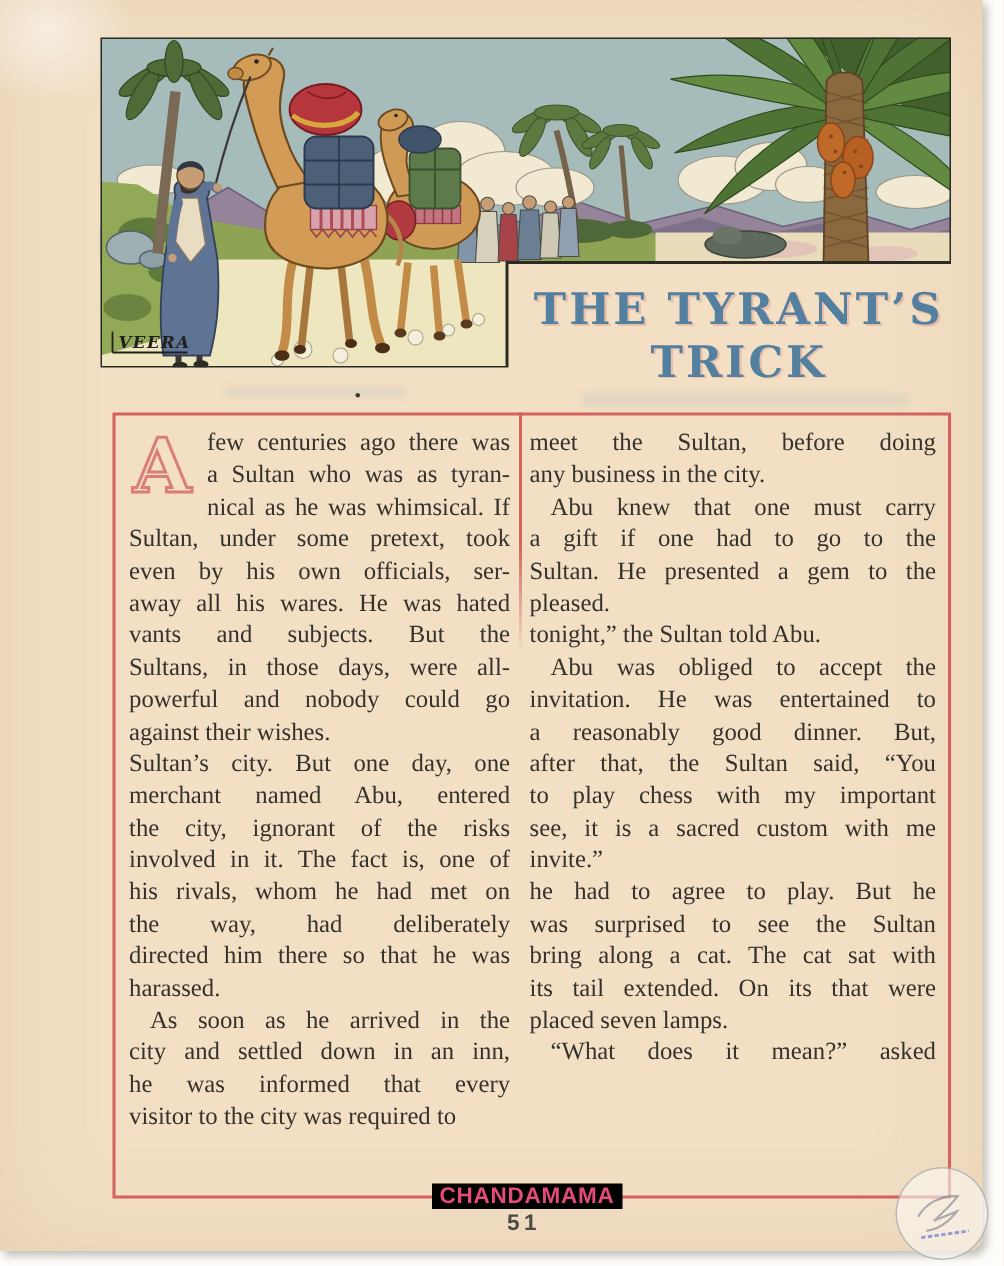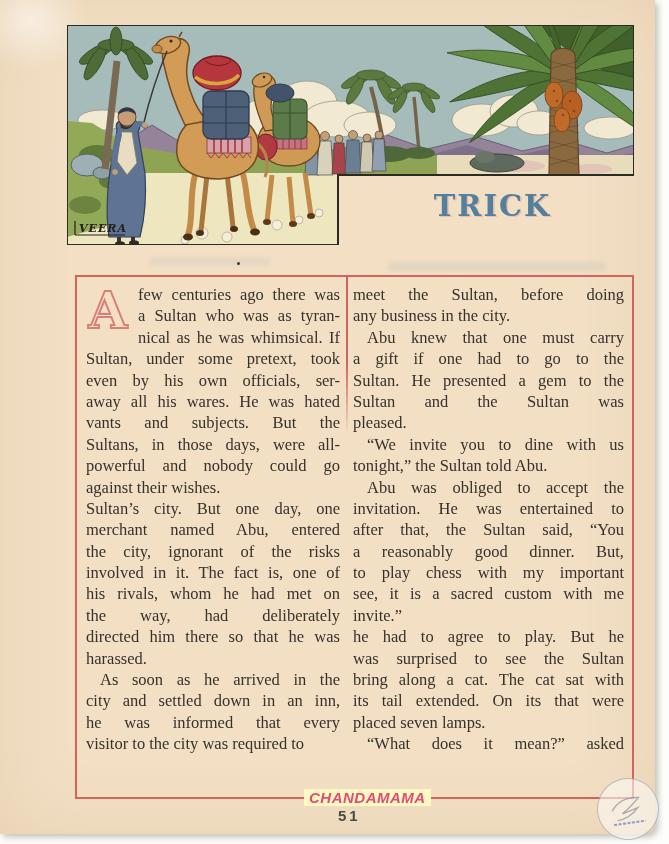--- a/index.html
+++ b/index.html
@@ -26,23 +26,23 @@
   .col{color:#35322c;font-size:16.5px;line-height:21.4px;}
   .col-left{width:255px;}
   .col-right{width:272px;}
   .line{text-align:justify;text-align-last:justify;white-space:normal;overflow:hidden;height:21.4px;}
   .line.last{text-align-last:left;}
   .line.first{text-indent:14px;}
   .dropcap{float:left;width:45px;height:45px;margin:3px 7px 0 0;}
   .divider{position:absolute;left:346px;top:275px;width:2px;height:160px;
            background:linear-gradient(#d4635e 55%,rgba(212,99,94,0));}
   
-  .mag{position:absolute;left:304px;top:789px;padding:0 5px;background:#fef9c3;
+  .mag{position:absolute;left:288px;top:789px;padding:0 5px;background:#000000;
        font-family:"Liberation Sans",sans-serif;font-weight:bold;font-size:15px;
-       letter-spacing:.5px;color:#e34b78;z-index:3;font-style:italic;}
+       letter-spacing:.5px;color:#e34b78;z-index:3;}
   .pageno{position:absolute;left:338px;top:807px;font-family:"Liberation Sans",sans-serif;
           font-weight:bold;font-size:15px;letter-spacing:3px;color:#4c4a45;}
   
   .stamp{position:absolute;left:597px;top:778px;width:60px;height:60px;border-radius:50%;
          border:1px solid rgba(140,140,155,.55);background:rgba(252,250,245,.6);
          transform:rotate(-8deg);z-index:4;overflow:hidden;}
   .stamp svg{width:100%;height:100%;}
 </style>
 </head>
 <body>
@@ -266,20 +266,21 @@
       </g>
     </g>
     <path d="M0,0 H567 V150 H271 V220 H0 Z" fill="none" stroke="#2b2b26" stroke-width="2"></path>
   </svg>
 
   <div class="bleed" style="left:388px;top:262px;width:218px;height:9px;"></div>
   <div class="bleed" style="left:150px;top:258px;width:120px;height:7px;"></div>
   <div class="speck" style="left:237px;top:262px;"></div>
 
   <div class="title">
+    <div>THE TYRANT’S</div>
     <div>TRICK</div>
   </div>
 
   <div class="textbox">
     <div class="col col-left" id="col-left">
       <span class="dropcap">
         <svg viewBox="0 0 45 45">
           <text x="22" y="41" text-anchor="middle" font-family="DejaVu Serif, serif" font-weight="bold" font-size="50" fill="none" stroke="#d97f76" stroke-width="2">A</text>
         </svg>
       </span>
@@ -305,28 +306,26 @@
         <div class="line">city and settled down in an inn,</div>
         <div class="line">he was informed that every</div>
         <div class="line last">visitor to the city was required to</div>
       </div>
     <div class="col col-right" id="col-right">
         <div class="line">meet the Sultan, before doing</div>
         <div class="line last">any business in the city.</div>
         <div class="line first">Abu knew that one must carry</div>
         <div class="line">a gift if one had to go to the</div>
         <div class="line">Sultan. He presented a gem to the</div>
-        <div class="line">Sultan and the Sultan was</div>
         <div class="line last">pleased.</div>
-        <div class="line first">“We invite you to dine with us</div>
         <div class="line last">tonight,” the Sultan told Abu.</div>
         <div class="line first">Abu was obliged to accept the</div>
         <div class="line">invitation. He was entertained to</div>
+        <div class="line">a reasonably good dinner. But,</div>
         <div class="line">after that, the Sultan said, “You</div>
-        <div class="line">a reasonably good dinner. But,</div>
         <div class="line">to play chess with my important</div>
         <div class="line">see, it is a sacred custom with me</div>
         <div class="line last">invite.”</div>
         <div class="line">he had to agree to play. But he</div>
         <div class="line">was surprised to see the Sultan</div>
         <div class="line">bring along a cat. The cat sat with</div>
         <div class="line">its tail extended. On its that were</div>
         <div class="line last">placed seven lamps.</div>
         <div class="line first">“What does it mean?” asked</div>
       </div>

